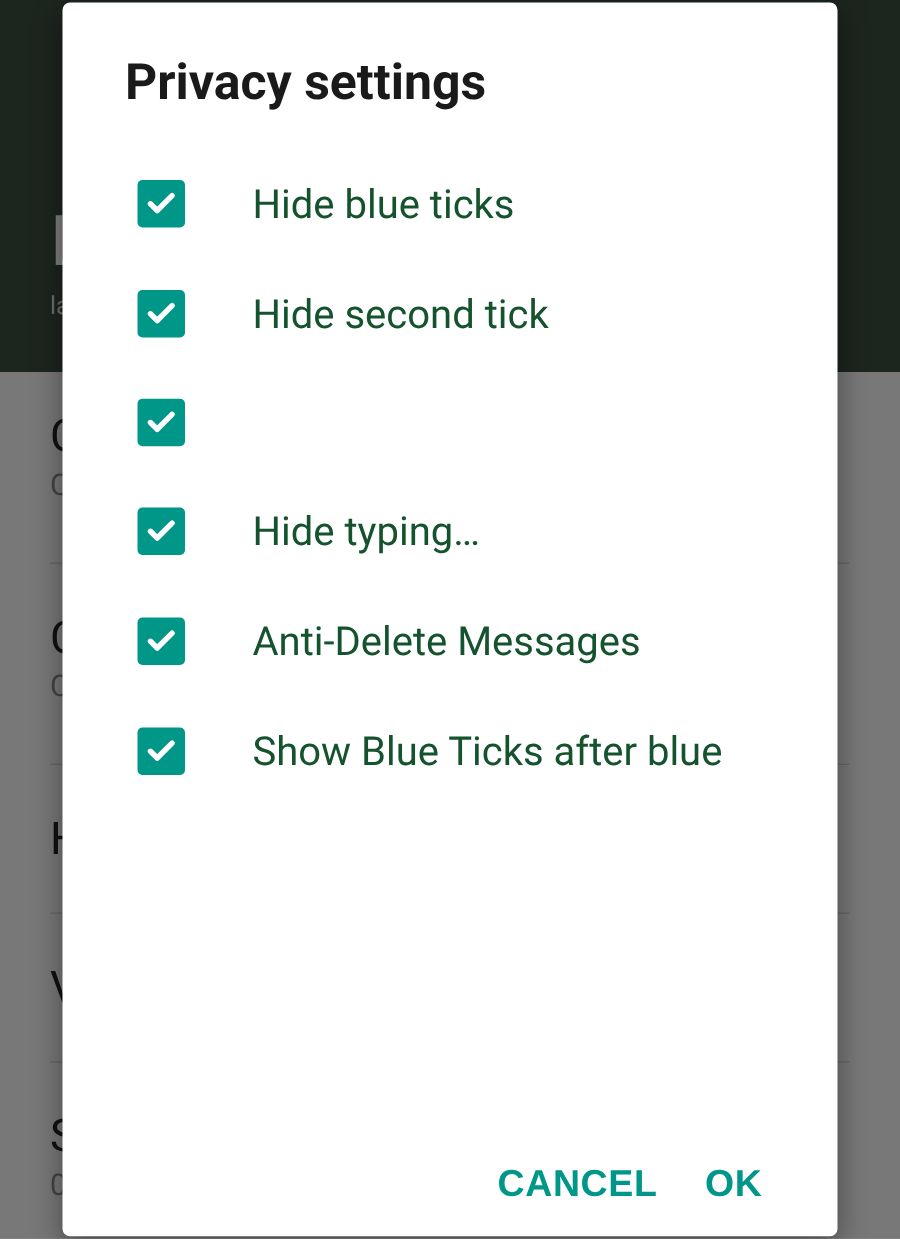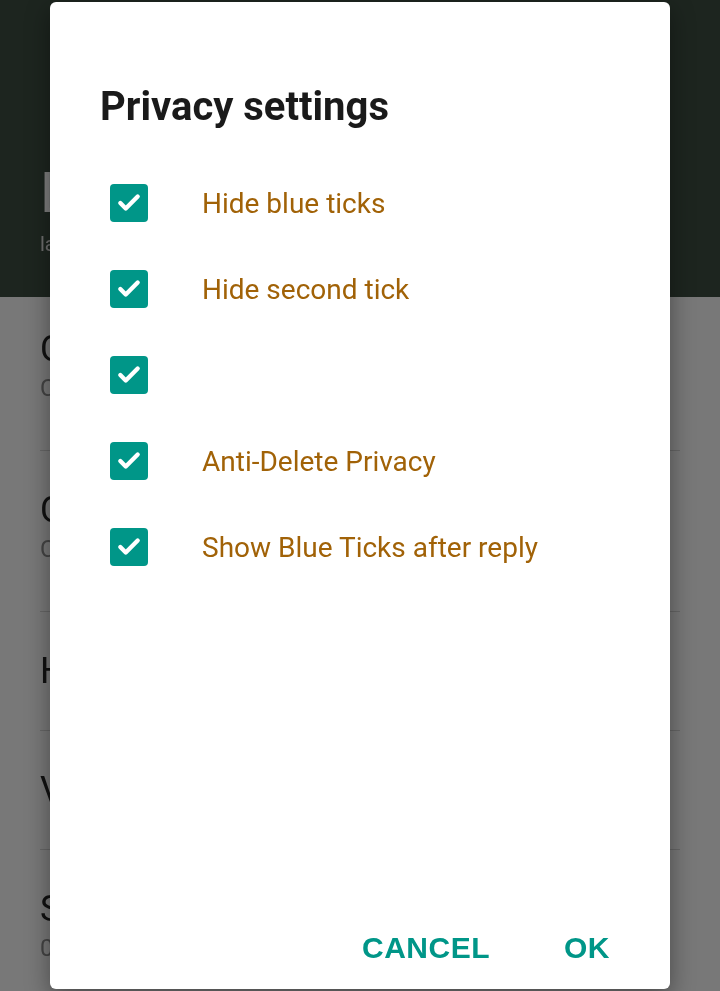--- a/index.html
+++ b/index.html
@@ -90,21 +90,20 @@
       box-shadow: 0 8px 24px rgba(0,0,0,0.4);
       display: flex;
       flex-direction: column;
       padding: 40px 0 24px 0;
     }
     .dialog-title {
       font-size: 40px;
       font-weight: 700;
       color: #1a1a1a;
       padding: 0 58px 30px 50px;
-      margin-top: 41px;
     }
     .options {
       flex: 1;
       padding: 0 50px;
     }
     .option-row {
       display: flex;
       align-items: center;
       padding: 24px 10px;
       cursor: pointer;
@@ -118,28 +117,28 @@
       align-items: center;
       justify-content: center;
       flex-shrink: 0;
       margin-right: 54px;
     }
     .checkbox svg {
       width: 26px;
       height: 26px;
     }
     .option-label {
-      font-size: 28px;
-      color: #a16207;
+      font-size: 32px;
+      color: #14532d;
       line-height: 1.25;
     }
     .actions {
       display: flex;
       justify-content: flex-end;
-      gap: 74px;
+      gap: 38px;
       padding: 20px 60px 0 0;
     }
     .action-btn {
       background: none;
       border: none;
       font-size: 30px;
       font-weight: 600;
       color: #009688;
       cursor: pointer;
       letter-spacing: 0.5px;
@@ -201,39 +200,47 @@
     </div>
 
     <div class="option-row">
       <div class="checkbox">
         <svg viewBox="0 0 24 24" fill="none" stroke="#fff" stroke-width="4" stroke-linecap="round" stroke-linejoin="round">
             <polyline points="4 12 9 17 20 6"></polyline>
           </svg>
       </div>
     </div>
 
-
-
-
-    <div class="option-row">
-      <div class="checkbox">
-        <svg viewBox="0 0 24 24" fill="none" stroke="#fff" stroke-width="4" stroke-linecap="round" stroke-linejoin="round">
-            <polyline points="4 12 9 17 20 6"></polyline>
-          </svg>
-      </div>
-      <div class="option-label">Anti-Delete Privacy</div>
-    </div>
-
-    <div class="option-row">
-      <div class="checkbox">
-        <svg viewBox="0 0 24 24" fill="none" stroke="#fff" stroke-width="4" stroke-linecap="round" stroke-linejoin="round">
-            <polyline points="4 12 9 17 20 6"></polyline>
-          </svg>
-      </div>
-      <div class="option-label">Show Blue Ticks after reply</div>
+    <div class="option-row">
+      <div class="checkbox">
+        <svg viewBox="0 0 24 24" fill="none" stroke="#fff" stroke-width="4" stroke-linecap="round" stroke-linejoin="round">
+            <polyline points="4 12 9 17 20 6"></polyline>
+          </svg>
+      </div>
+      <div class="option-label">Hide typing…</div>
+    </div>
+
+
+
+    <div class="option-row">
+      <div class="checkbox">
+        <svg viewBox="0 0 24 24" fill="none" stroke="#fff" stroke-width="4" stroke-linecap="round" stroke-linejoin="round">
+            <polyline points="4 12 9 17 20 6"></polyline>
+          </svg>
+      </div>
+      <div class="option-label">Anti-Delete Messages</div>
+    </div>
+
+    <div class="option-row">
+      <div class="checkbox">
+        <svg viewBox="0 0 24 24" fill="none" stroke="#fff" stroke-width="4" stroke-linecap="round" stroke-linejoin="round">
+            <polyline points="4 12 9 17 20 6"></polyline>
+          </svg>
+      </div>
+      <div class="option-label">Show Blue Ticks after blue</div>
     </div>
 
   </div>
   <div class="actions">
     <button class="action-btn">CANCEL</button>
     <button class="action-btn">OK</button>
   </div>
 </div>
 
 </body></html>

